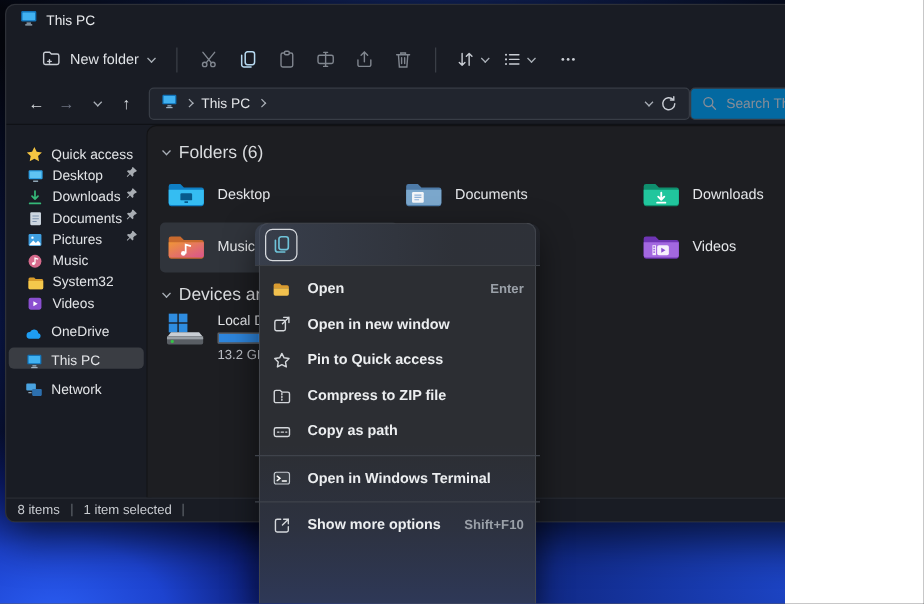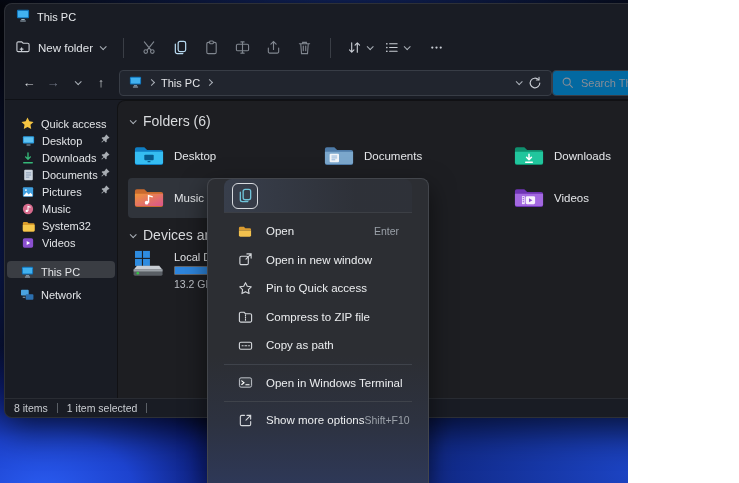--- a/index.html
+++ b/index.html
@@ -22,21 +22,21 @@
     box-shadow:0 12px 34px rgba(0,0,0,.65); overflow:hidden; display:flex; flex-direction:column; }
 
   .titlebar { height:25px; display:flex; align-items:center; padding-left:11px; flex:0 0 auto; }
   .title-text { font-size:11px; color:#e8eaed; margin-left:7px; }
   .tb-spacer { flex:1; }
   .winbtn { width:38px; height:25px; display:flex; align-items:center; justify-content:center; color:#e3e5e8; }
   .glyph-min { width:10px; height:1px; background:#dfe2e6; }
   .glyph-max { width:9px; height:9px; border:1px solid #dfe2e6; border-radius:1px; }
   .glyph-close { font-size:13px; line-height:1; color:#dfe2e6; }
 
-  .toolbar { height:37px; display:flex; align-items:center; padding:0 2px; flex:0 0 auto; }
+  .toolbar { height:37px; display:flex; align-items:center; padding:0 20px; flex:0 0 auto; }
   .tool-group { display:flex; align-items:center; }
   .newfolder { display:flex; align-items:center; gap:7px; padding:5px 8px; border-radius:4px; color:#dfe2e6; font-size:11.5px; }
   .tdiv { width:1px; height:20px; background:#3a3e46; margin:0 10px; }
   .icnbtn { width:31px; height:26px; display:flex; align-items:center; justify-content:center; border-radius:4px; }
   .withchev { display:flex; align-items:center; gap:5px; padding:0 6px; height:26px; border-radius:4px; }
 
   .chv { display:inline-block; width:5px; height:5px; border-right:1.2px solid #aab0b8; border-bottom:1.2px solid #aab0b8; }
   .chv-down { transform:rotate(45deg) translateY(-1px); }
   .chv-right { transform:rotate(-45deg); }
 
@@ -84,21 +84,21 @@
     display:flex; align-items:center; padding:0 9px; font-size:10.5px; color:#c9ccd1; }
   .sb-sep { width:1px; height:10px; background:#5a5f66; margin:0 9px; }
   .sb-right { margin-left:auto; display:flex; align-items:center; gap:4px; }
   .sb-view { width:19px; height:15px; display:flex; align-items:center; justify-content:center; border-radius:2px; }
   .sb-view.active { background:#44484f; outline:1px solid #9ba0a8; }
 
   
   .ctxmenu { position:absolute; left:207px; top:178px; width:222px; height:305px; z-index:50;
     background:linear-gradient(180deg, #2c2e33 0%, #2c2e33 58%, #2d3240 80%, #2e3857 100%);
     border:1px solid #43464c; border-bottom:none; border-radius:8px 8px 0 0;
-    box-shadow:0 10px 26px rgba(0,0,0,.55); padding:0 20px; }
+    box-shadow:0 10px 26px rgba(0,0,0,.55); padding:0 0;font-weight:bold; }
   .ctx-strip { height:34px; margin:0 -4px; border-bottom:1px solid #3c3f45; border-radius:8px 8px 0 0;
     background:linear-gradient(90deg, rgba(66,76,96,.55), rgba(52,58,72,.25) 70%);
     display:flex; align-items:center; padding-left:8px; }
   .ctx-iconbox { width:26px; height:26px; border:1.6px solid #d7dade; border-radius:6px;
     display:flex; align-items:center; justify-content:center; }
   .ctx-list { padding-top:4px; }
   .mitem { height:28.5px; display:flex; align-items:center; padding:0 9px 0 9px; border-radius:4px; }
   .mitem .m-ic { width:16px; flex:0 0 16px; display:flex; align-items:center; justify-content:center; }
   .m-label { margin-left:13px; font-size:11.5px; color:#eceef0; white-space:nowrap; }
   .m-short { margin-left:auto; font-size:10.5px; color:#9aa0a8; white-space:nowrap; }
@@ -334,20 +334,28 @@
           <span class="s-ic">
               <svg width="12" height="12" viewBox="0 0 14 14">
                 <rect x="1" y="1.5" width="12" height="11" rx="2" fill="#8a4fd0"></rect>
                 <path d="M5.5 4.6l4 2.4-4 2.4z" fill="#fff"></path>
               </svg>
             </span>
           <span>Videos</span>
         </div>
 
         <div class="side-gap"></div>
+        <div class="side-item">
+          <span class="s-ic">
+              <svg width="14" height="10" viewBox="0 0 16 11">
+                <path d="M4.2 10a3 3 0 0 1 .4-6A4 4 0 0 1 12.2 5a2.6 2.6 0 0 1 .4 5z" fill="#1e9df2"></path>
+              </svg>
+            </span>
+          <span>OneDrive</span>
+        </div>
 
         <div class="side-gap"></div>
         <div class="side-item selected">
           <span class="s-ic">
               <svg width="13" height="12" viewBox="0 0 16 15">
                 <rect x="1" y="1" width="14" height="9.6" rx="1.2" fill="#1273b8"></rect>
                 <rect x="2.2" y="2.2" width="11.6" height="7.2" rx=".6" fill="#41b1f0"></rect>
                 <path d="M6 12.2h4M4.8 13.8h6.4" stroke="#9fb3c2" stroke-width="1.2"></path>
               </svg>
             </span>

